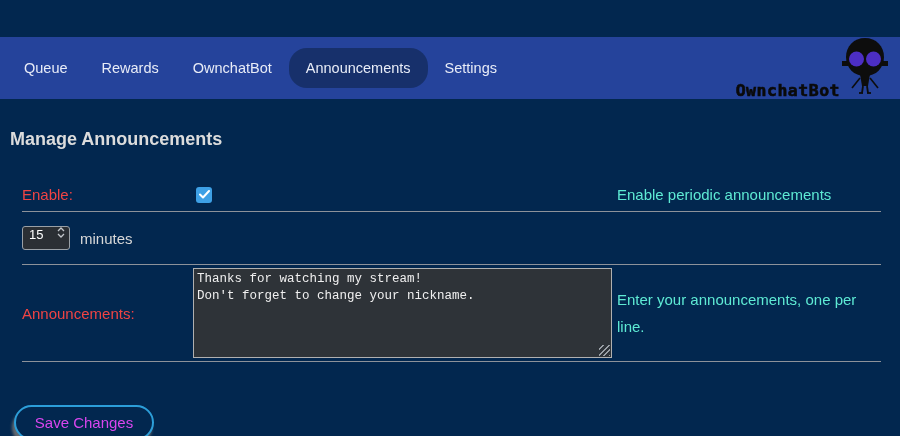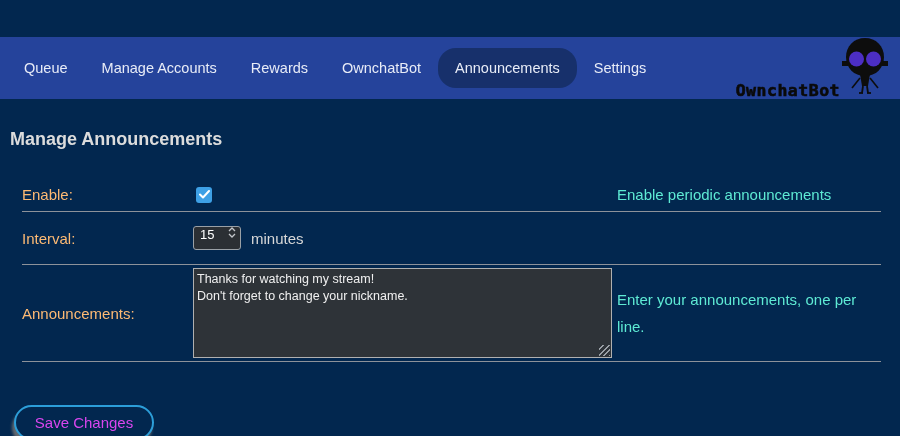--- a/index.html
+++ b/index.html
@@ -58,21 +58,21 @@
   }
   .form-row {
     display: grid;
     grid-template-columns: 171px 424px 264px;
     align-items: center;
     border-bottom: 1px solid #8d929a;
   }
   .row-enable  { min-height: 34px; }
   .row-interval { min-height: 53px; }
   .row-announcements { min-height: 97px; }
-  .field-label { font-size: 15px; color: #fdba74; }
+  .field-label { font-size: 15px; color: #ef4444; }
   .help-text   { font-size: 15px; color: #5eead4; line-height: 27px; }
 
   
   .checkbox {
     width: 16px; height: 16px;
     margin-left: 3px;
     background: #3ea0e5;
     border-radius: 3px;
     display: inline-flex;
     align-items: center;
@@ -100,21 +100,21 @@
   .spinner { display: flex; flex-direction: column; gap: 1px; cursor: pointer; }
   .unit-label { font-size: 15px; color: #d8d8d8; margin-left: 10px; }
 
   
   .textarea-wrap { position: relative; width: 419px; }
   textarea.announcements {
     width: 419px; height: 90px;
     background: #2e3338;
     color: #f0f0f0;
     border: 1px solid #b0b0b0;
-    font-family: Liberation Sans, sans-serif;
+    font-family: Liberation Mono, monospace;
     font-size: 12.5px;
     line-height: 17px;
     padding: 2px 3px;
     resize: none;
     display: block;
   }
   .resize-grip {
     position: absolute;
     right: 2px; bottom: 2px;
     width: 11px; height: 11px;
@@ -137,21 +137,20 @@
   }
 </style>
 </head>
 <body>
 
 
 
 
 <div class="navbar">
   <a class="nav-item">Queue</a>
-  <a class="nav-item">Manage Accounts</a>
   <a class="nav-item">Rewards</a>
   <a class="nav-item">OwnchatBot</a>
   <a class="nav-item active">Announcements</a>
   <a class="nav-item">Settings</a>
 
   <div class="brand">
     <span class="brand-text">OwnchatBot</span>
     <span class="brand-robot">
       <svg width="46" height="58" viewBox="0 0 46 58">
         <rect x="0" y="24" width="6" height="5" fill="#0d0d0d"></rect>
@@ -182,21 +181,20 @@
       <span class="checkbox">
         <svg width="11" height="9" viewBox="0 0 11 9">
           <polyline points="1,4.5 4,7.5 10,1" fill="none" stroke="#ffffff" stroke-width="2" stroke-linecap="round" stroke-linejoin="round"></polyline>
         </svg>
       </span>
     </div>
     <div class="help-text">Enable periodic announcements</div>
   </div>
 
   <div class="form-row row-interval">
-    <div class="field-label">Interval:</div>
     <div class="control-inline">
       <span class="number-input">
         <span class="number-value">15</span>
         <span class="spinner">
           <svg width="8" height="5" viewBox="0 0 8 5">
             <polyline points="1,4 4,1 7,4" fill="none" stroke="#c3c7cc" stroke-width="1.3"></polyline>
           </svg>
           <svg width="8" height="5" viewBox="0 0 8 5">
             <polyline points="1,1 4,4 7,1" fill="none" stroke="#c3c7cc" stroke-width="1.3"></polyline>
           </svg>

